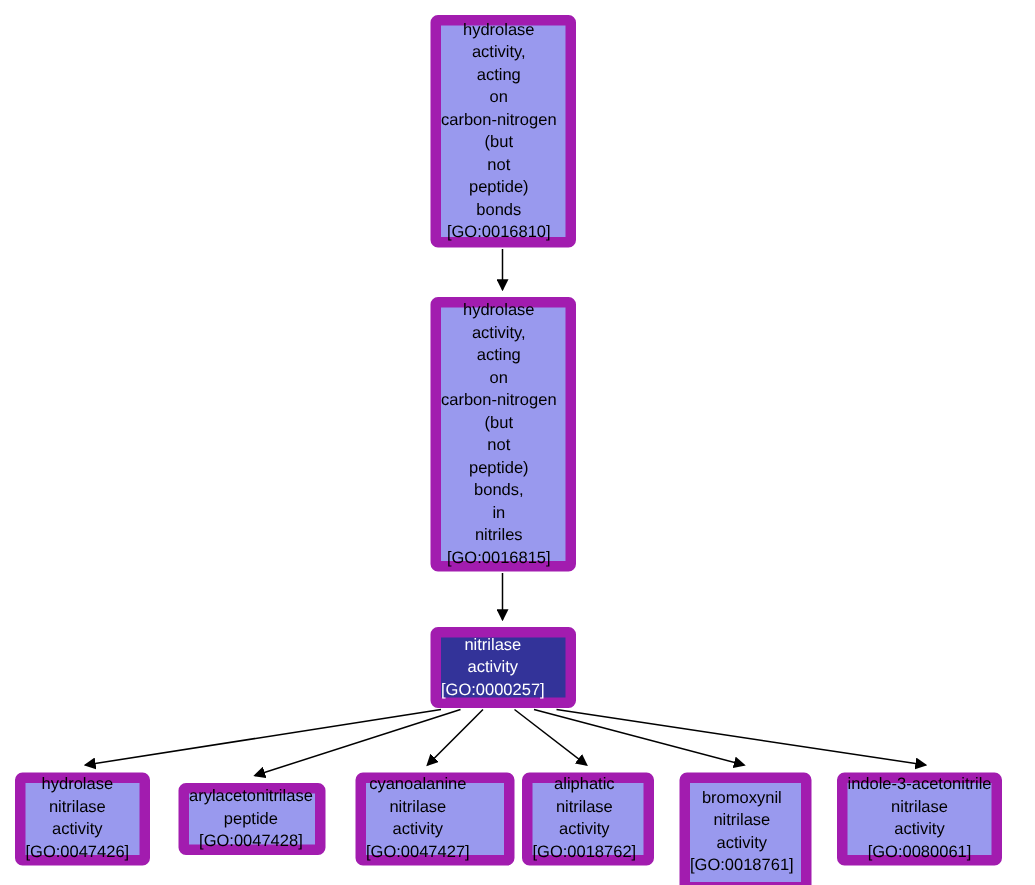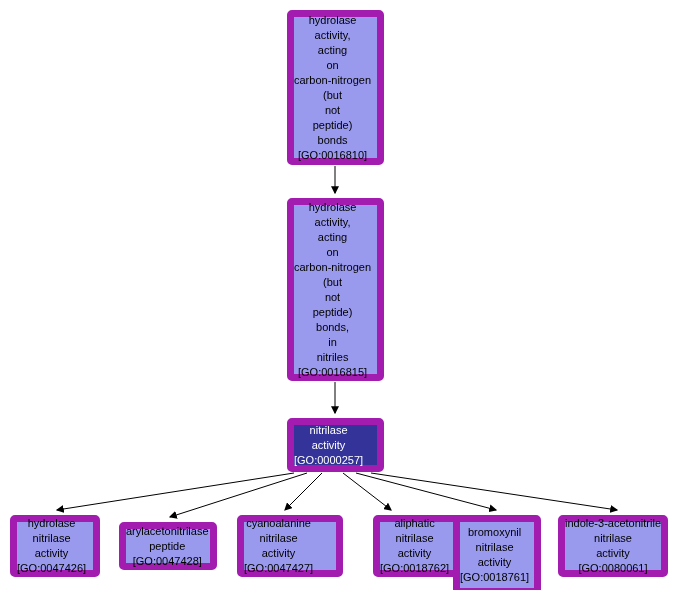--- a/index.html
+++ b/index.html
@@ -34,21 +34,21 @@
   }
   .node.focus .label { color: #ffffff; }
 
   
   #n-0016810 { left: 287px; top: 10px;  width: 97px;  height: 155px; }
   #n-0016815 { left: 287px; top: 198px; width: 97px;  height: 183px; }
   #n-0000257 { left: 287px; top: 418px; width: 97px;  height: 54px;  }
   #n-0047426 { left: 10px;  top: 515px; width: 90px;  height: 62px;  }
   #n-0047428 { left: 119px; top: 522px; width: 98px;  height: 48px;  }
   #n-0047427 { left: 237px; top: 515px; width: 106px;  height: 62px;  }
-  #n-0018762 { left: 348px; top: 515px; width: 88px;  height: 62px; margin-left: 25px;  }
+  #n-0018762 { left: 348px; top: 515px; width: 88px;  height: 62px;  }
   #n-0018761 { left: 453px; top: 515px; width: 88px;  height: 80px;  }
   #n-0080061 { left: 558px; top: 515px; width: 110px; height: 62px;  }
 
   #edges {
     position: absolute;
     left: 0; top: 0;
     width: 690px; height: 590px;
     pointer-events: none;
   }
   #edges line { stroke: #000000; stroke-width: 1; }

